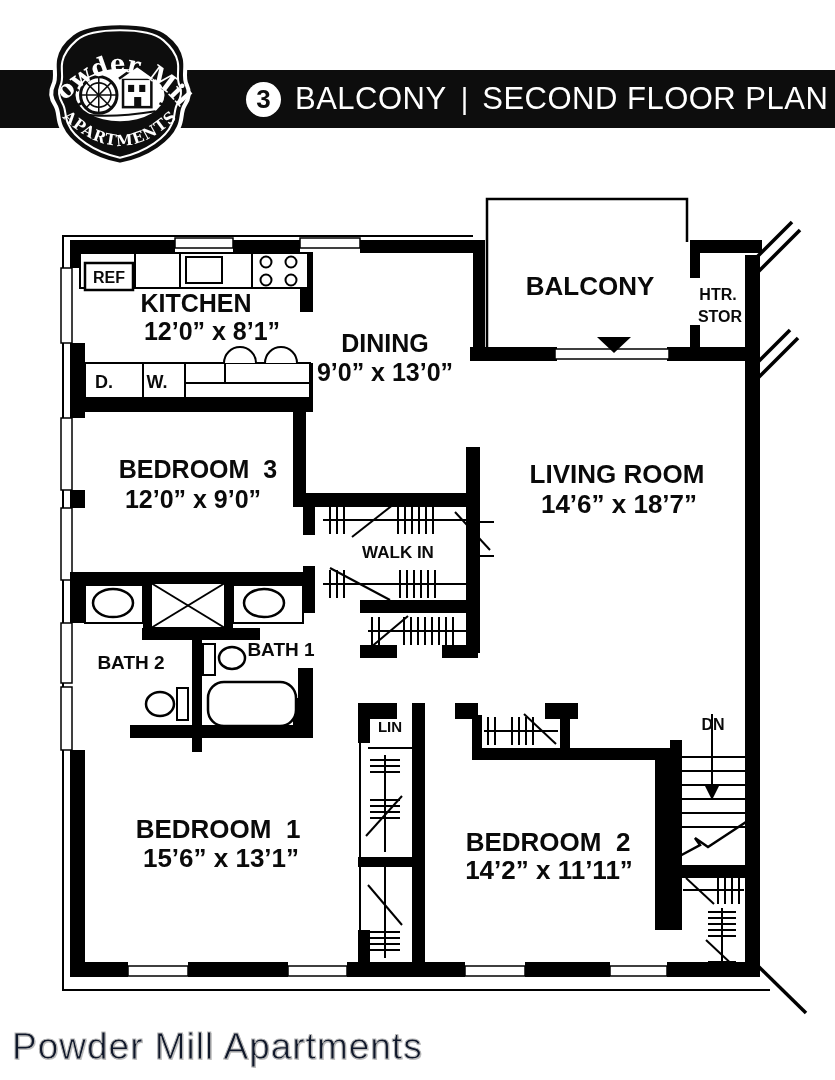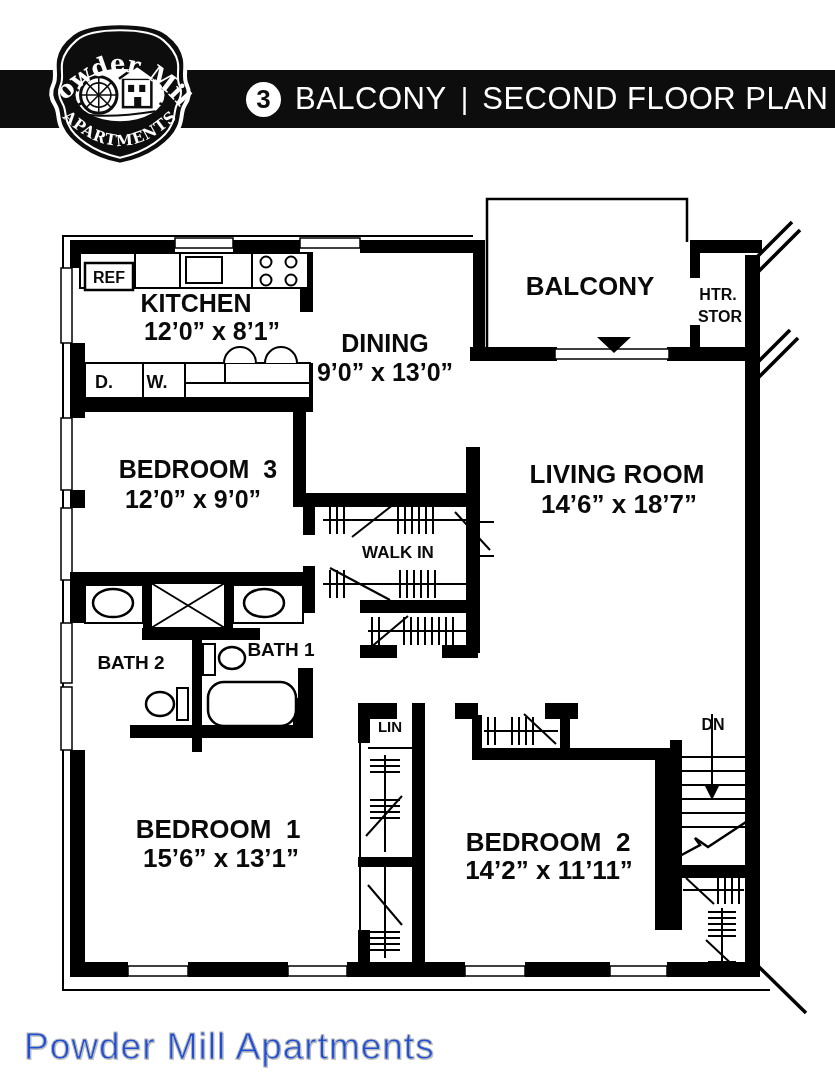--- a/index.html
+++ b/index.html
@@ -20,22 +20,22 @@
   #plan text{white-space:pre;font-family:"Liberation Sans",sans-serif;font-weight:bold;fill:#0a0a0a;}
   .wall{fill:#000000;}
   .thin{stroke:#000000;stroke-width:2;fill:none;}
   .thin25{stroke:#000000;stroke-width:2.5;fill:none;}
   .win{fill:#ffffff;stroke:#000000;stroke-width:1.5;}
   .fix{fill:#ffffff;stroke:#000000;stroke-width:2;}
   .fix25{fill:#ffffff;stroke:#000000;stroke-width:2.5;}
   .rod{stroke:#000000;stroke-width:2;fill:none;}
   .brk{stroke:#000000;stroke-width:3.5;fill:none;}
   
-  #footer-mark{position:absolute;left:24px;top:1026px;font-size:37px;letter-spacing:1px;
-               color:#1d4ed8;-webkit-text-stroke:1px #b9b9b9;text-shadow:1px 1px 0 #c4c4c4;text-align:right;}
+  #footer-mark{position:absolute;left:12px;top:1026px;font-size:37px;letter-spacing:1px;
+               color:#0f172a;-webkit-text-stroke:1px #b9b9b9;text-shadow:1px 1px 0 #c4c4c4;text-align:right;}
 </style>
 </head>
 <body>
 
 <div id="page">
 
   <svg id="plan" viewBox="0 0 835 1080">
 
     <g>
       <path class="thin" d="M473,236 L63,236 L63,990 L770,990"></path>

